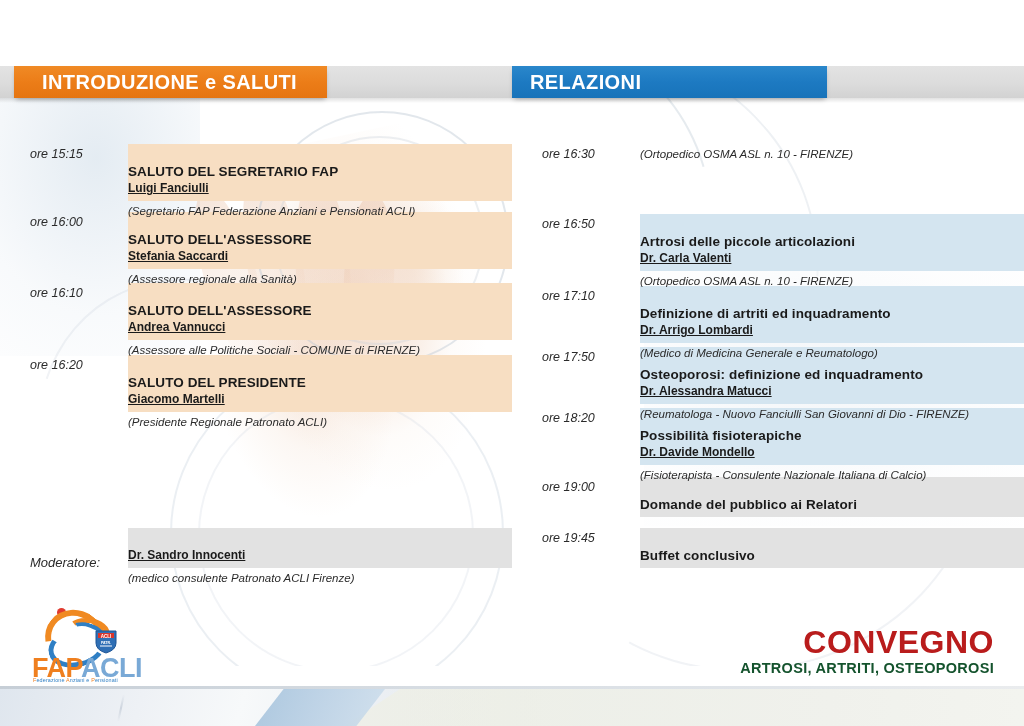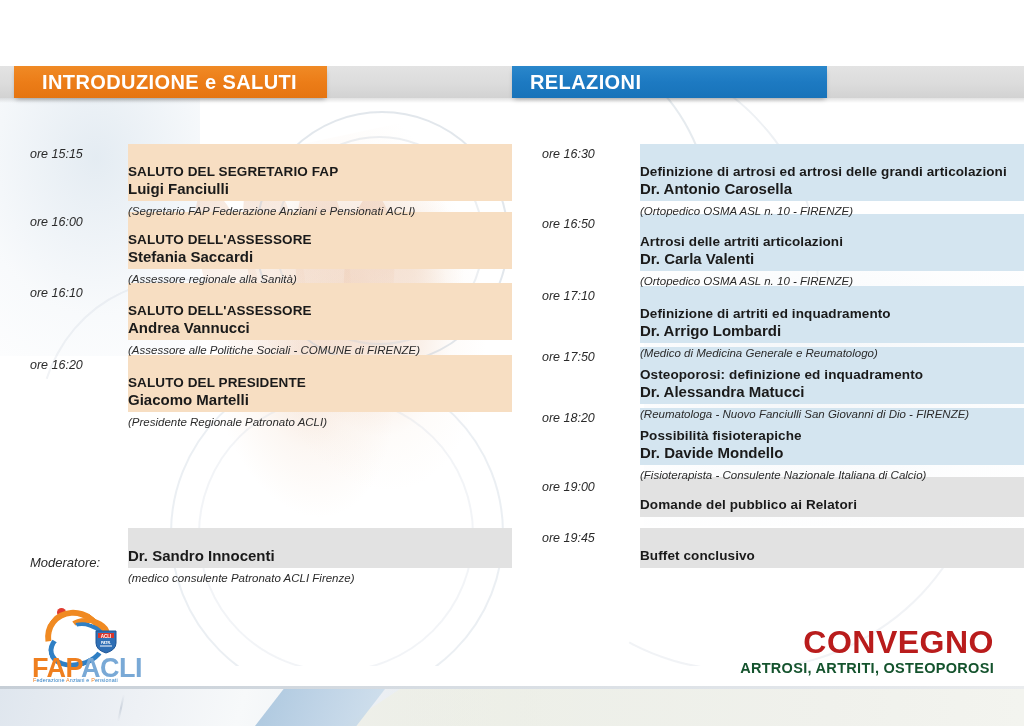--- a/index.html
+++ b/index.html
@@ -248,25 +248,26 @@
 
   .t-title {
     font-size: 13.5px;
     font-weight: bold;
     color: #1a1a1a;
     line-height: 17px;
     letter-spacing: 0.1px;
     white-space: nowrap;
   }
   .t-name {
-    font-size: 15px;
+    font-size: 12px;
     font-weight: bold;
     color: #1a1a1a;
     line-height: 17px;
     white-space: nowrap;
+    text-decoration: underline;
   }
   .t-aff {
     position: relative;
     z-index: 1;
     font-size: 11.5px;
     font-style: italic;
     color: #2b2b2b;
     line-height: 16px;
     padding-top: 2px;
     white-space: nowrap;
@@ -512,33 +513,29 @@
       </div>
     </div>
 
   </div>
 
   <div class="col right">
 
     <div class="entry" style="top:78px">
       <div class="time">ore 16:30</div>
       <div class="body">
-        <div class="band lblue">
-          <div class="line t-title">Definizione di artrosi ed artrosi delle grandi articolazioni</div>
-          <div class="line t-name">Dr. Antonio Carosella</div>
-        </div>
         <div class="t-aff">(Ortopedico OSMA  ASL n. 10 - FIRENZE)</div>
       </div>
     </div>
 
     <div class="entry" style="top:148px">
       <div class="time">ore 16:50</div>
       <div class="body">
         <div class="band lblue">
-          <div class="line t-title">Artrosi delle artriti articolazioni</div>
+          <div class="line t-title">Artrosi delle piccole articolazioni</div>
           <div class="line t-name">Dr. Carla Valenti</div>
         </div>
         <div class="t-aff">(Ortopedico OSMA  ASL n. 10 - FIRENZE)</div>
       </div>
     </div>
 
     <div class="entry" style="top:220px">
       <div class="time">ore 17:10</div>
       <div class="body">
         <div class="band lblue">

